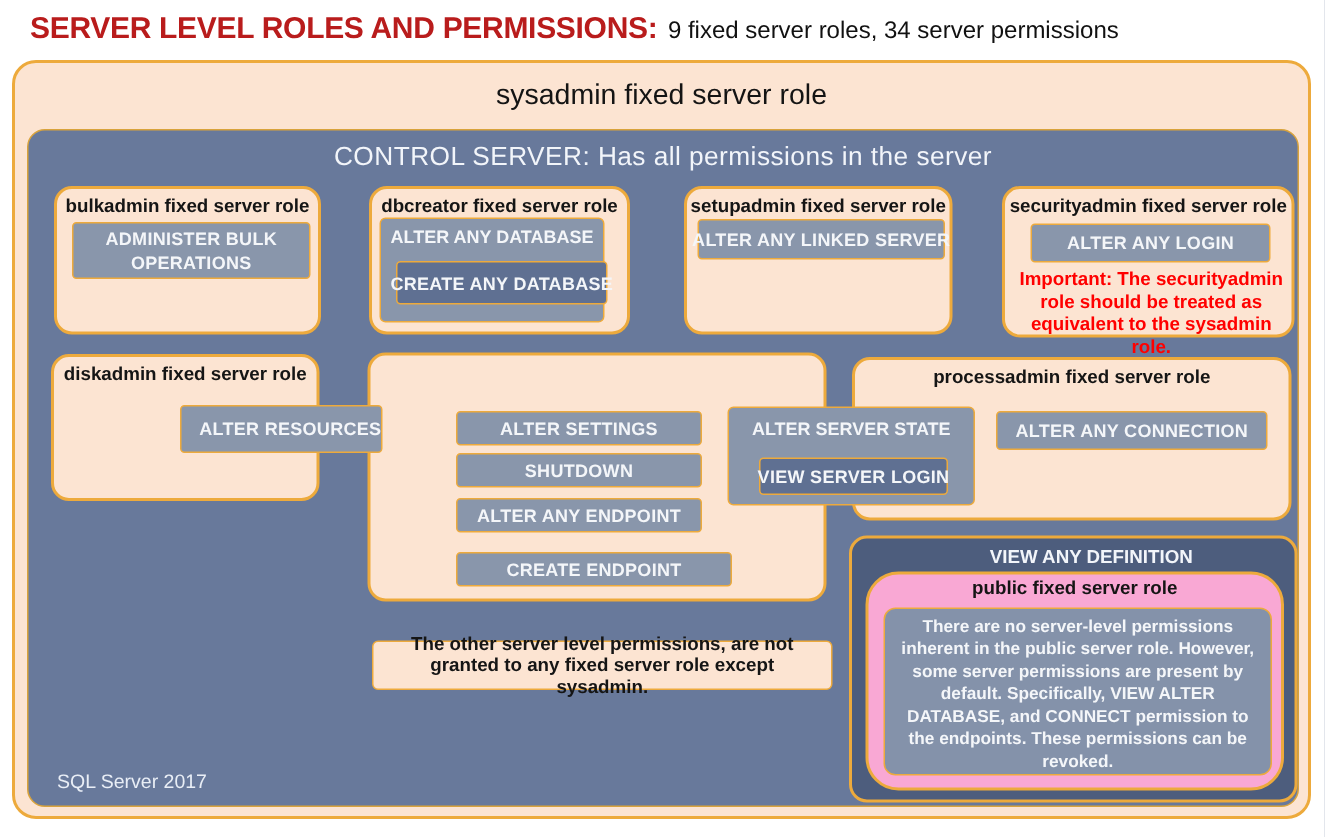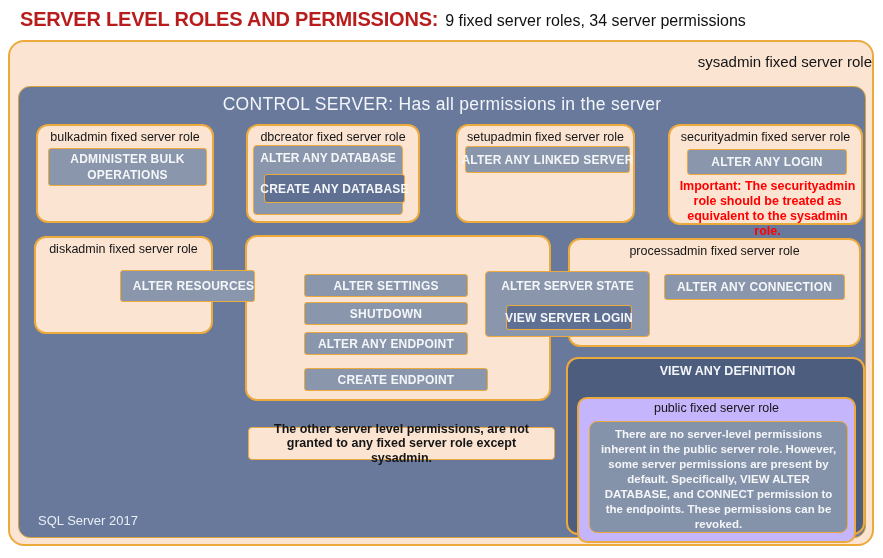--- a/index.html
+++ b/index.html
@@ -6,31 +6,31 @@
   html,body { background:#fff; }
   body { font-family:"Liberation Sans", sans-serif; }
   #page { position:relative; width:883px; height:558px; background:#ffffff; overflow:hidden; }
 
   .main-title { position:absolute; left:20px; top:8px; display:flex; align-items:baseline; gap:7px; white-space:nowrap; }
   .main-title .t-bold { font-size:20px; font-weight:bold; color:#b91c1c; letter-spacing:-0.2px; }
   .main-title .t-rest { font-size:16px; color:#111; }
 
   .sysadmin-box { position:absolute; left:8px; top:40px; width:866px; height:506px;
     background:#fce4d2; border:2px solid #edaa3c; border-radius:16px; }
-  .sysadmin-label { position:absolute; left:0; right:0; top:11px; text-align:right;
-    font-size:15px; color:#141414; }
+  .sysadmin-label { position:absolute; left:0; right:0; top:11px; text-align:center;
+    font-size:19px; color:#141414; }
 
   .control-box { position:absolute; left:8px; top:44px; width:848px; height:452px;
     background:#68799b; border:1px solid #d9a33c; border-radius:12px; }
   .control-label { position:absolute; left:0; right:0; top:7px; text-align:center;
     font-size:17.5px; color:#f2f5fa; letter-spacing:0.3px; }
 
   .role-box { position:absolute; background:#fce4d2; border:2px solid #edaa3c; border-radius:12px; }
   .role-title { position:absolute; left:0; right:0; top:4px; text-align:center;
-    font-size:12.5px; font-weight:normal; color:#151515; white-space:nowrap; }
+    font-size:12.5px; font-weight:bold; color:#151515; white-space:nowrap; }
 
   .perm { position:absolute; background:#8996ab; border:1.5px solid #edaa3c; border-radius:3px;
     color:#f4f6f9; font-size:12px; font-weight:bold; letter-spacing:0.2px;
     display:flex; align-items:center; justify-content:center; text-align:center; white-space:nowrap; }
   .perm.wrap { white-space:normal; line-height:16px; padding:0 6px; }
   .perm.dark { background:#5f7092; }
 
   .perm-group { position:absolute; background:#8996ab; border:1.5px solid #edaa3c; border-radius:4px; }
   .perm-group .group-label { position:absolute; left:0; right:0; text-align:center;
     color:#f4f6f9; font-size:12px; font-weight:bold; white-space:nowrap; }
@@ -38,21 +38,21 @@
   .warning-text { position:absolute; text-align:center; color:#ff0000;
     font-size:12.5px; font-weight:bold; line-height:15px; }
 
   .note-box { position:absolute; background:#fce4d2; border:1.5px solid #edaa3c; border-radius:4px;
     display:flex; align-items:center; justify-content:center; text-align:center;
     font-size:12.5px; font-weight:bold; color:#151515; line-height:14.5px; padding:1px 8px; }
 
   .vad-box { position:absolute; background:#4d5d7d; border:2px solid #edaa3c; border-radius:12px; }
   .vad-label { position:absolute; left:0; right:0; top:5px; text-align:center;
     color:#f2f5fa; font-size:12.5px; font-weight:bold; white-space:nowrap;padding-left:24px; }
-  .public-box { position:absolute; background:#c4b5fd; border:2px solid #edaa3c; border-radius:10px;margin-top:16px; }
+  .public-box { position:absolute; background:#f9a8d4; border:2px solid #edaa3c; border-radius:22px; }
   .public-note { position:absolute; background:#8492aa; border:1.5px solid #edaa3c; border-radius:8px;
     color:#f4f6f9; font-size:11.5px; font-weight:bold; line-height:15px; text-align:center; padding:5px 6px; }
 
   .footer-label { position:absolute; color:#e9eef6; font-size:13px; }
 </style>
 </head>
 <body>
 
 <div id="page">
 

